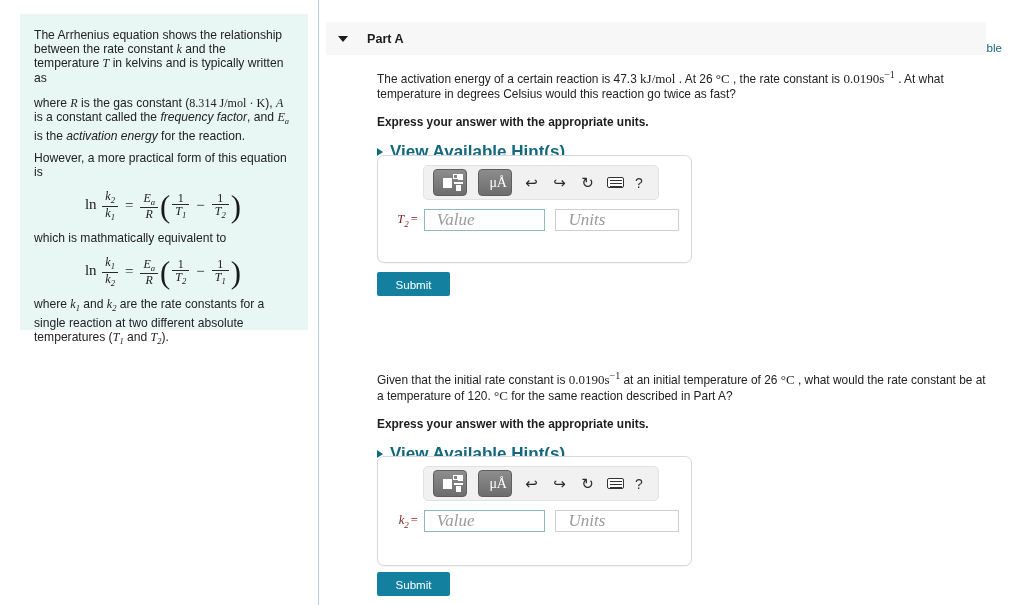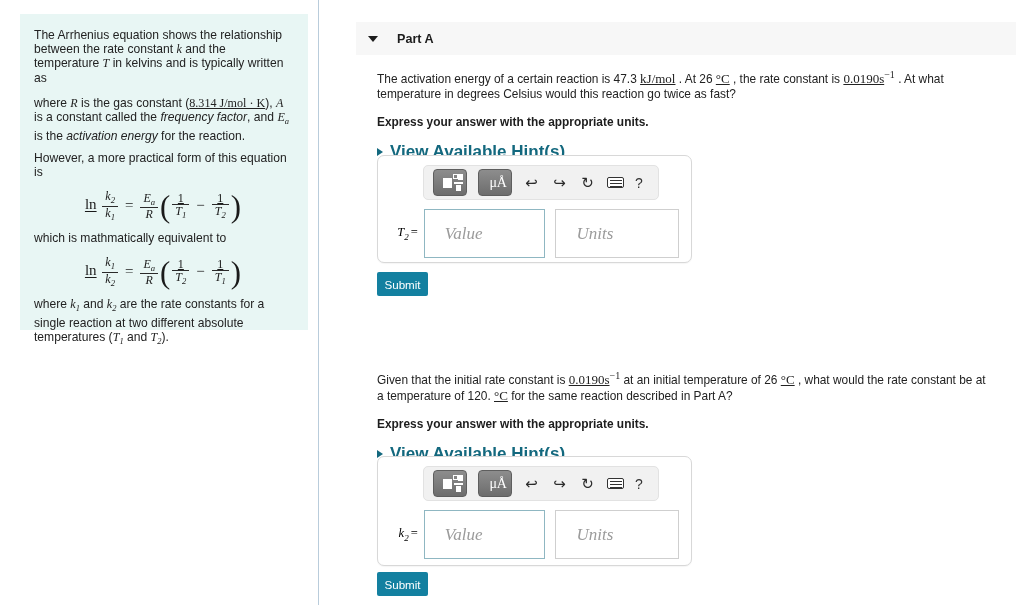--- a/index.html
+++ b/index.html
@@ -37,21 +37,21 @@
   #left-panel p.tight { margin-bottom: 8px; }
 
   .mathline {
     text-align: center;
     margin: 4px 0 9px 0;
     font-family: "Liberation Serif", serif;
   }
 
   
   .m { font-family: "Liberation Serif", serif; font-style: italic; }
-  .mr { font-family: "Liberation Serif", serif; font-style: normal; text-decoration: underline; }
+  .mr { font-family: "Liberation Serif", serif; font-style: normal; }
   .it { font-style: italic; }
   sup.msup { font-size: 0.68em; }
 
   
   .frac {
     display: inline-block;
     vertical-align: middle;
     text-align: center;
     font-family: "Liberation Serif", serif;
     font-style: italic;
@@ -92,21 +92,21 @@
     position: absolute; top: 0; width: 3px; height: 11px;
     background: #1b5d73; display: block; font-style: normal;
   }
   .book-icon i:nth-child(1) { left: 0; }
   .book-icon i:nth-child(2) { left: 5px; }
   .book-icon i:nth-child(3) { left: 10px; width: 3px; }
 
   
   .part-header {
     position: absolute;
-    left: 356px; width: 660px; height: 33px;
+    left: 326px; width: 660px; height: 33px;
     background: #f7f7f7;
     display: flex; align-items: center;
   }
   .caret {
     width: 0; height: 0;
     border-left: 5.5px solid transparent;
     border-right: 5.5px solid transparent;
     border-top: 6.5px solid #1d1d1d;
     margin-left: 12px; margin-right: 19px;
   }
@@ -197,41 +197,41 @@
   .qmark { font-size: 14px; color: #333; cursor: pointer; }
 
   .field-row {
     display: flex; align-items: center;
     padding: 9px 12px 11px 0;
     margin-left: 8px;
   }
   .var-label {
     width: 34px; text-align: right; margin-right: 6px;
     font-family: "Liberation Serif", serif;
-    font-size: 12.5px; font-style: italic; color: #000000;
+    font-size: 12.5px; font-style: italic; color: #7f1d1d;
     white-space: nowrap;
   }
   .var-label .eq { font-style: normal; margin-left: 2px; }
   .ansfield {
-    height: 49px;
+    height: 22px;
     border: 1px solid #8fb7c2;
     background: #fff;
     display: flex; align-items: center;
-    padding-left: 20px;
+    padding-left: 12px;
     font-family: "Liberation Serif", serif;
     font-style: italic;
     font-size: 17px;
     color: #9b9b9b;
   }
   .ansfield.value { width: 129px; }
   .ansfield.units { width: 131px; border-color: #cfcfcf; margin-left: 10px; }
 
   .submit-btn {
     position: absolute;
-    width: 51px; height: 24px;
+    width: 73px; height: 24px;
     background: #1380a0;
     color: #fff;
     font-size: 11.6px;
     border: none; border-radius: 2px;
     display: flex; align-items: center; justify-content: center;
     cursor: pointer;
   }
 </style>
 </head>
 <body>

